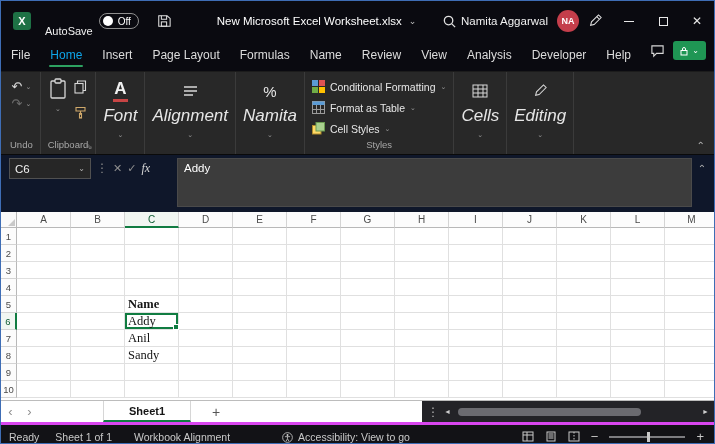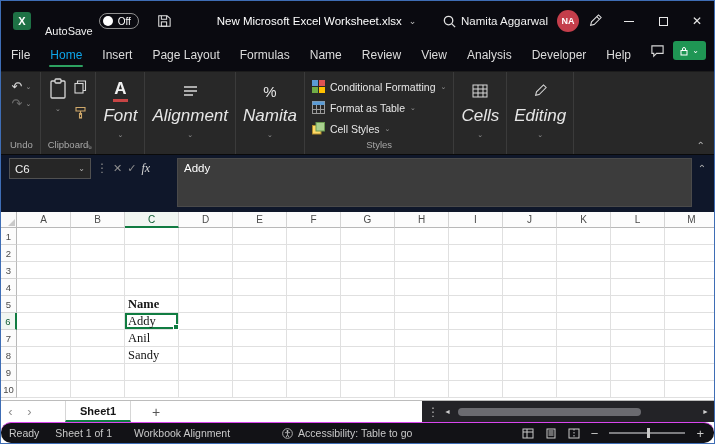--- a/index.html
+++ b/index.html
@@ -94,32 +94,32 @@
   .cell{flex:0 0 54px;width:54px;border-right:1px solid #e0e0e0;border-bottom:1px solid #e0e0e0;
     font-family:"Liberation Serif",serif;font-size:12.5px;color:#141414;display:flex;align-items:center;padding-left:3px;cursor:cell;}
   .cell.bold{font-weight:700;}
   .cell.selected{box-shadow:inset 0 0 0 2px #107C41;position:relative;}
   .cell.selected::after{content:"";position:absolute;right:-1px;bottom:-1px;width:4px;height:4px;background:#107C41;border:1px solid #fff;}
   .grid-fill{flex:1;background:#fff;}
 
   
   .sheet-bar{flex:0 0 22px;display:flex;background:#fff;border-top:1px solid #bcbcbc;align-items:stretch;font-size:11px;}
   .sheet-nav{width:19px;display:flex;align-items:center;justify-content:center;color:#8f8f8f;font-size:13px;cursor:pointer;}
-  .sheet-tab{margin-left:26px;padding:0 14px;display:flex;align-items:center;color:#151515;font-weight:600;
+  .sheet-tab{margin-left:64px;padding:0 25px;display:flex;align-items:center;color:#151515;font-weight:600;
     border-left:1px solid #d6d6d6;border-right:1px solid #d6d6d6;border-bottom:2.5px solid #107C41;cursor:pointer;}
   .add-sheet{width:26px;display:flex;align-items:center;justify-content:center;color:#555;font-size:14px;margin-left:12px;cursor:pointer;}
   .sheet-fill{flex:1;}
   .sheet-right{flex:0 0 292px;background:#232327;display:flex;align-items:center;padding:0 5px;gap:5px;}
   .sheet-dots{width:12px;text-align:center;color:#b8b8b8;font-size:12px;cursor:pointer;}
   .hscroll-arrow{color:#cfcfcf;font-size:7px;cursor:pointer;}
   .htrack{flex:1;height:10px;display:flex;align-items:center;}
   .hthumb{height:8px;border-radius:4px;background:#6b6b70;width:76%;margin-left:2px;cursor:grab;}
 
   
-  .status-bar{flex:0 0 21px;background:#121216;border-top:1px solid #d946ef;display:flex;align-items:center;color:#c9c9c9;font-size:10.5px;border-radius:10px;}
+  .status-bar{flex:0 0 21px;background:#121216;border-top:3px solid #d946ef;display:flex;align-items:flex-end;color:#c9c9c9;font-size:10.5px;}
   .sb-ready{margin-left:8px;}
   .sb-sheets{margin-left:16px;}
   .sb-stats{margin-left:22px;cursor:pointer;}
   .sb-access{margin-left:52px;display:flex;align-items:center;gap:5px;cursor:pointer;}
   .sb-right{margin-left:auto;display:flex;align-items:center;gap:11px;margin-right:10px;}
   .sb-icon{display:flex;align-items:center;cursor:pointer;}
   .zoom-glyph{font-size:13px;cursor:pointer;line-height:1;}
   .zoom-track{width:76px;height:2px;background:#7c7c80;position:relative;cursor:pointer;}
   .zoom-thumb{position:absolute;left:50%;top:-4px;width:3px;height:10px;background:#c9c9c9;}
 </style>
@@ -558,21 +558,21 @@
   <div class="status-bar">
     <span class="sb-ready">Ready</span>
     <span class="sb-sheets">Sheet 1 of 1</span>
     <span class="sb-stats">Workbook Alignment</span>
     <span class="sb-access">
       <svg width="11" height="11" viewBox="0 0 12 12" fill="none" stroke="#c9c9c9" stroke-width="0.9">
         <circle cx="6" cy="6" r="5.3"></circle>
           <circle cx="6" cy="3.4" r="1.1" fill="#c9c9c9" stroke="none"></circle>
         <path d="M3.2 5.1 h5.6 M6 5.1 v2.3 M6 7.4 L4.4 10 M6 7.4 L7.6 10"></path>
       </svg>
-      <span>Accessibility: Table to go</span>
+      <span>Accessibility: View to go</span>
     </span>
     <span class="sb-right">
       <span class="sb-icon">
         <svg width="12" height="11" viewBox="0 0 12 11" fill="none" stroke="#c9c9c9" stroke-width="1">
           <rect x="1" y="1" width="10" height="9"></rect>
             <path d="M1 4 h10 M5 1 v9"></path>
         </svg>
       </span>
       <span class="sb-icon">
         <svg width="12" height="11" viewBox="0 0 12 11" fill="none" stroke="#c9c9c9" stroke-width="1">

